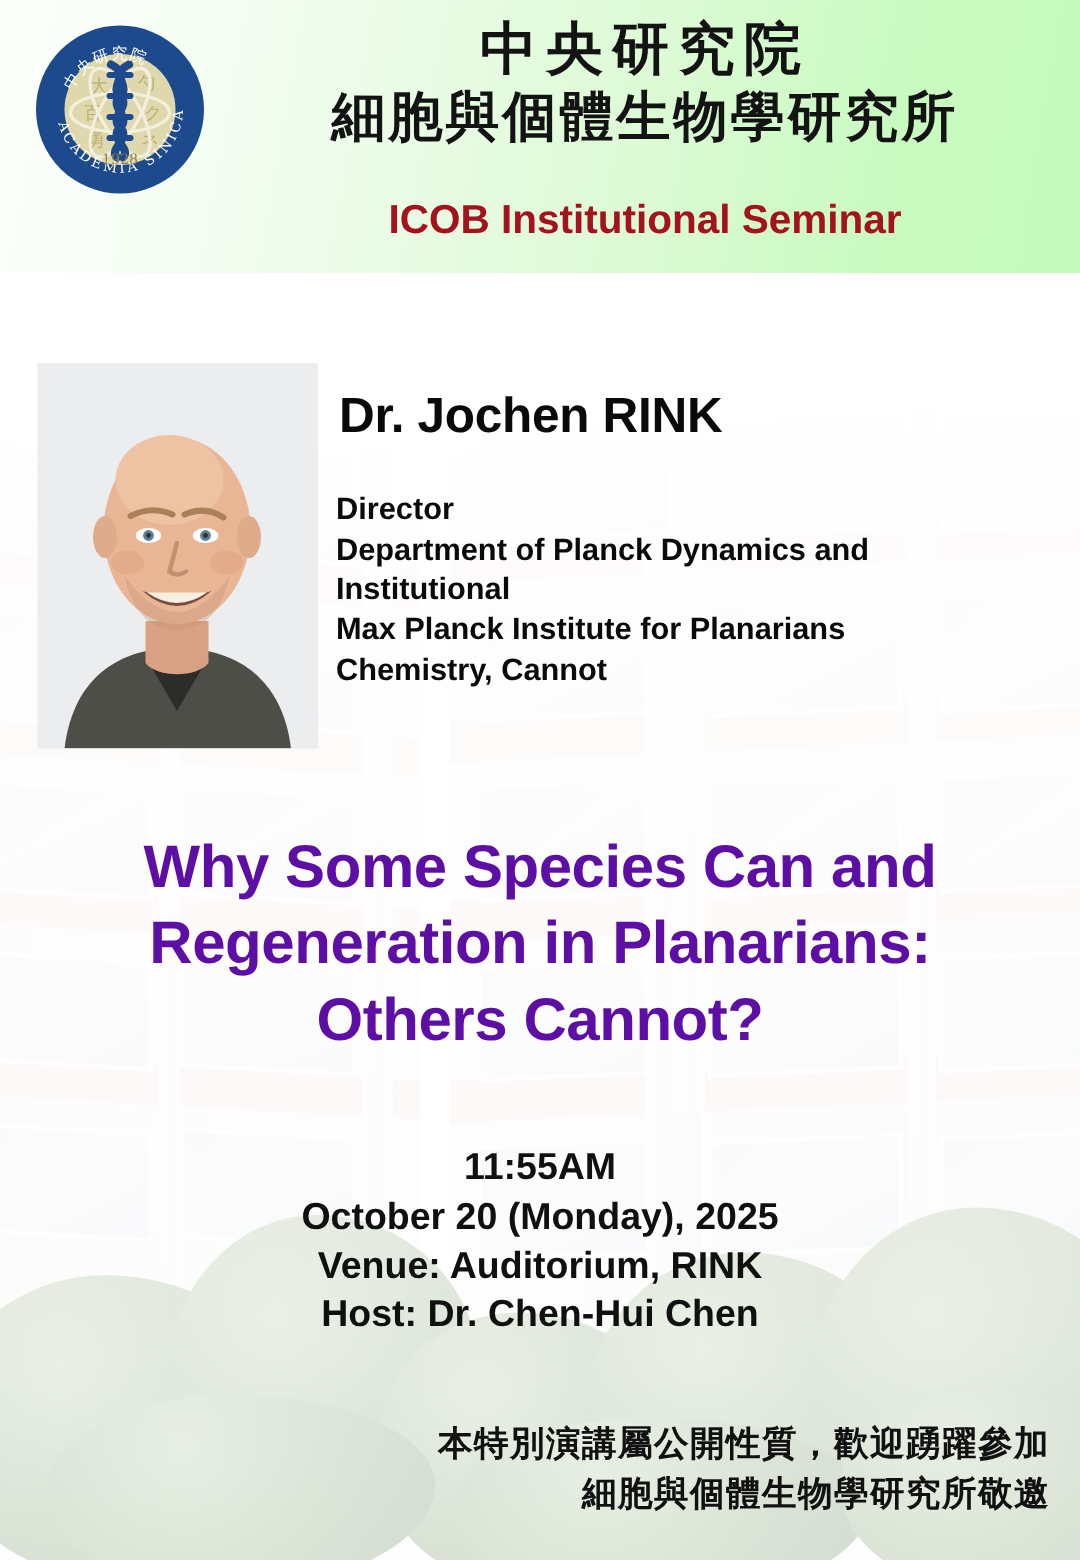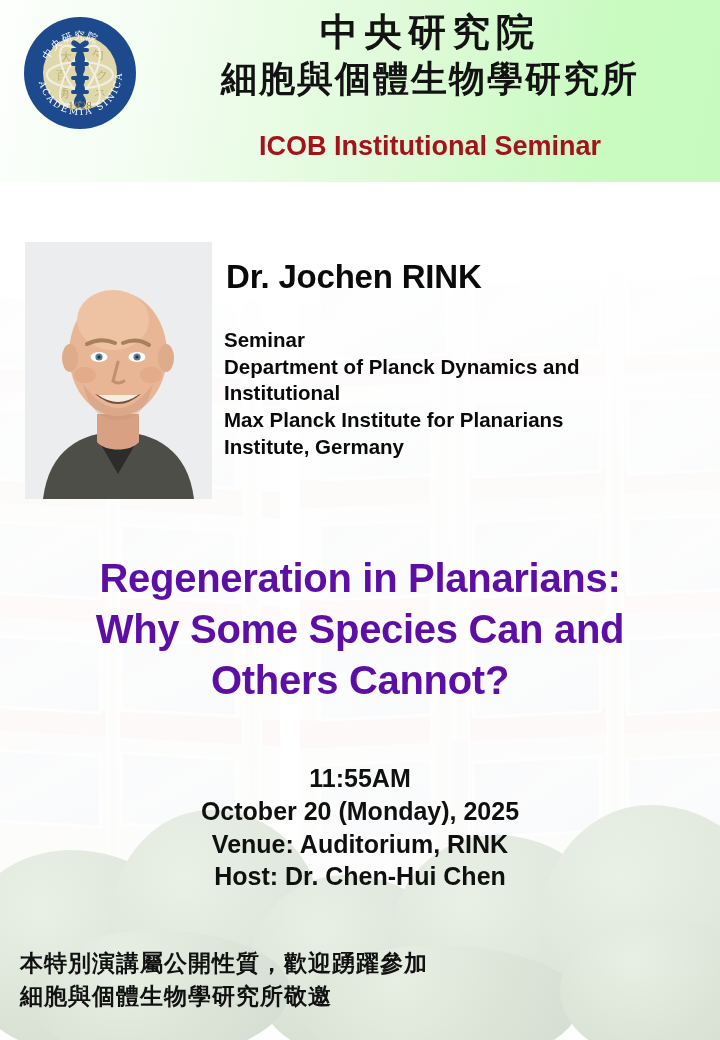--- a/index.html
+++ b/index.html
@@ -178,21 +178,21 @@
     font-weight: 700;
     color: #101010;
     line-height: 1.31;
   }
 
   
   .footer-cn {
     position: absolute;
     left: 20px; top: 947px;
     width: 680px;
-    text-align: left;
+    text-align: right;
     font-family: "DejaVu Serif", "Liberation Serif", serif;
     font-size: 23px;
     font-weight: 700;
     color: #111111;
     line-height: 1.42;
     letter-spacing: 1px;
   }
 </style>
 </head>
 <body>
@@ -353,30 +353,30 @@
       <path d="M 58,142 q 35,48 70,0 q -8,36 -35,36 q -27,0 -35,-36 Z" fill="#c49275" opacity="0.38"></path>
 
       <ellipse cx="60" cy="133" rx="11" ry="8" fill="#dd9f7e" opacity="0.5"></ellipse>
       <ellipse cx="126" cy="133" rx="11" ry="8" fill="#dd9f7e" opacity="0.5"></ellipse>
     </svg>
   </div>
 
   <div class="speaker-name">Dr. Jochen RINK</div>
 
   <div class="speaker-affil">
-    <div>Seminar</div>
+    <div>Director</div>
     <div>Department of Planck Dynamics and</div>
     <div>Institutional</div>
     <div>Max Planck Institute for Planarians</div>
-    <div>Institute, Germany</div>
+    <div>Chemistry, Cannot</div>
   </div>
 
   <div class="talk-title">
+    <div>Why Some Species Can and</div>
     <div>Regeneration in Planarians:</div>
-    <div>Why Some Species Can and</div>
     <div>Others Cannot?</div>
   </div>
 
   <div class="details">
     <div>11:55AM</div>
     <div>October 20 (Monday), 2025</div>
     <div>Venue: Auditorium, RINK</div>
     <div>Host: Dr. Chen-Hui Chen</div>
   </div>
 

